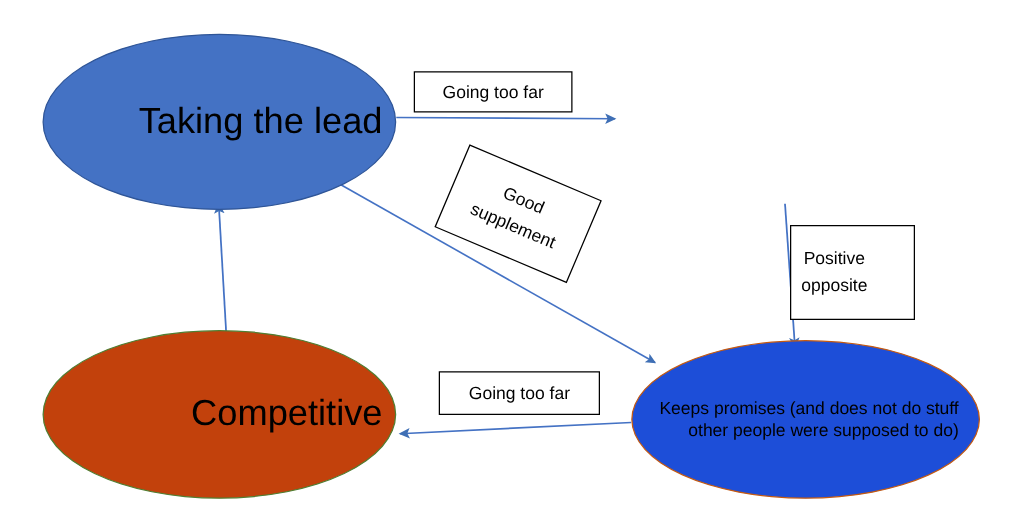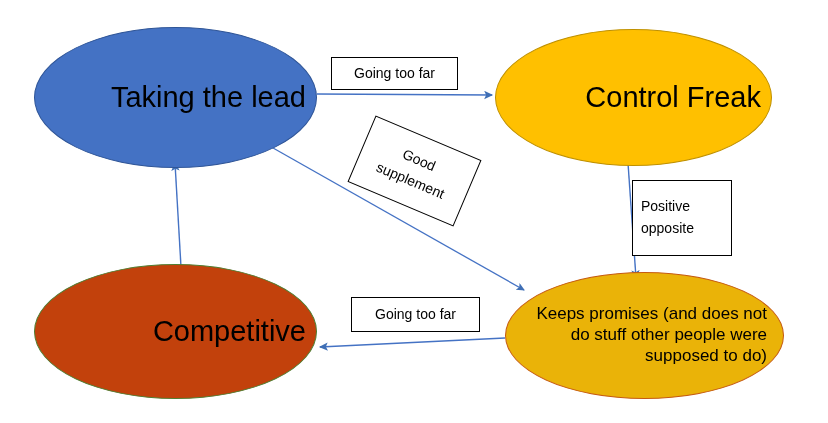--- a/index.html
+++ b/index.html
@@ -55,38 +55,39 @@
     font-size: 29px;
   }
   #node-competitive {
     left: 34px; top: 264px; width: 283px; height: 135px;
     background: #c2410c;
     border: 1px solid #507E32;
     font-size: 29px;
   }
   #node-keeps-promises {
     left: 505px; top: 272px; width: 279px; height: 127px;
-    background: #eab308;
+    background: #1d4ed8;
     border: 1px solid #C55A11;
-    font-size: 17px;
+    font-size: 14px;
     padding: 0 16px;
   }
   .edge-label {
     position: absolute;
     box-sizing: border-box;
     background: #ffffff;
     border: 1px solid #000000;
     color: #000000;
     font-size: 14px;
     line-height: 1.55;
     display: flex;
     align-items: center;
     justify-content: flex-start;
     padding: 2px 8px;
     white-space: pre-line;
+    text-align: center;
   }
   #label-going-too-far-top {
     left: 331px; top: 57px; width: 127px; height: 33px;
     align-items: center; justify-content: center;
   }
   #label-going-too-far-bottom {
     left: 351px; top: 297px; width: 129px; height: 35px;
     align-items: center; justify-content: center;
   }
   #label-experiences-as-difficult {
@@ -123,23 +124,20 @@
 
     <line x1="505" y1="338" x2="320" y2="347" stroke="#4472C4" stroke-width="1.4" marker-end="url(#arrowhead)"></line>
 
     <line x1="181" y1="267" x2="175" y2="163" stroke="#4472C4" stroke-width="1.4" marker-end="url(#arrowhead)"></line>
   </svg>
 
   <div class="node" id="node-taking-the-lead">
     <span class="node-label">Taking the lead</span>
   </div>
 
-  <div class="node" id="node-control-freak">
-    <span class="node-label">Control Freak</span>
-  </div>
 
   <div class="node" id="node-competitive">
     <span class="node-label">Competitive</span>
   </div>
 
   <div class="node" id="node-keeps-promises">
     <span class="node-label">Keeps promises (and does not do stuff other people were supposed to do)</span>
   </div>
 
   <div class="edge-label" id="label-going-too-far-top">Going too far</div>

